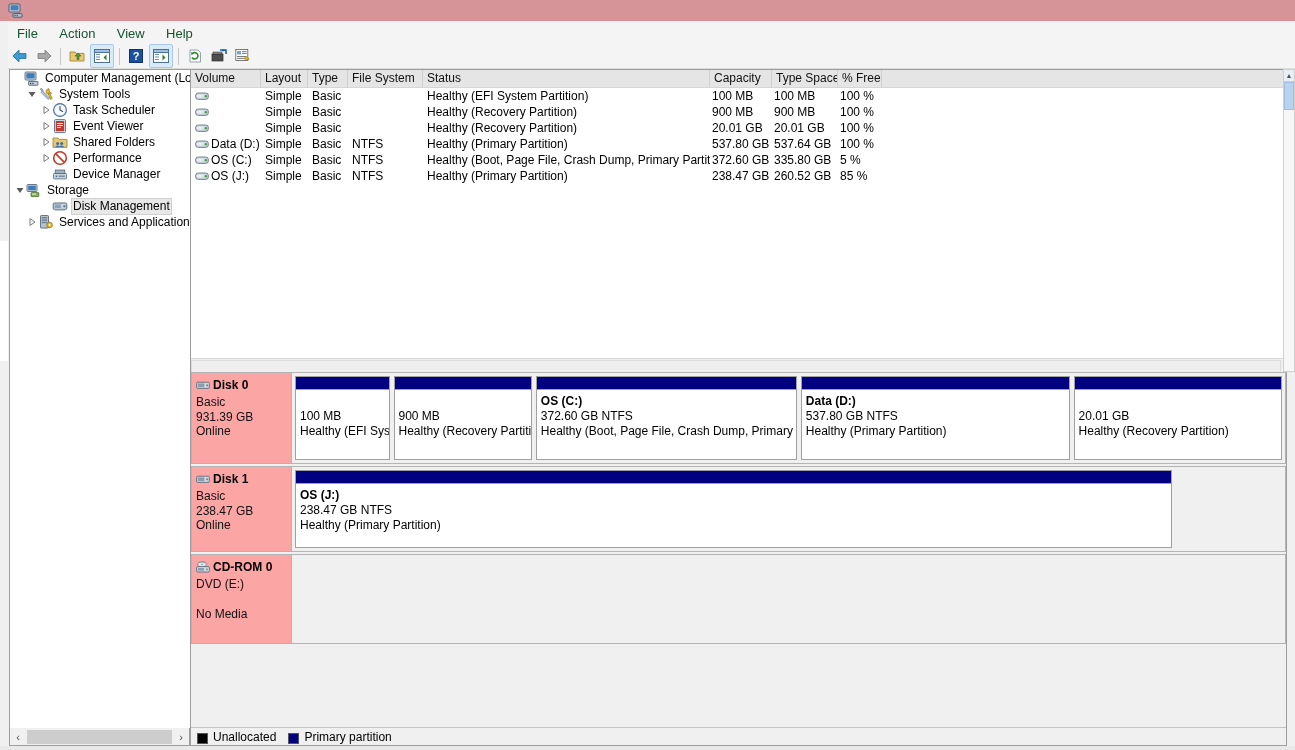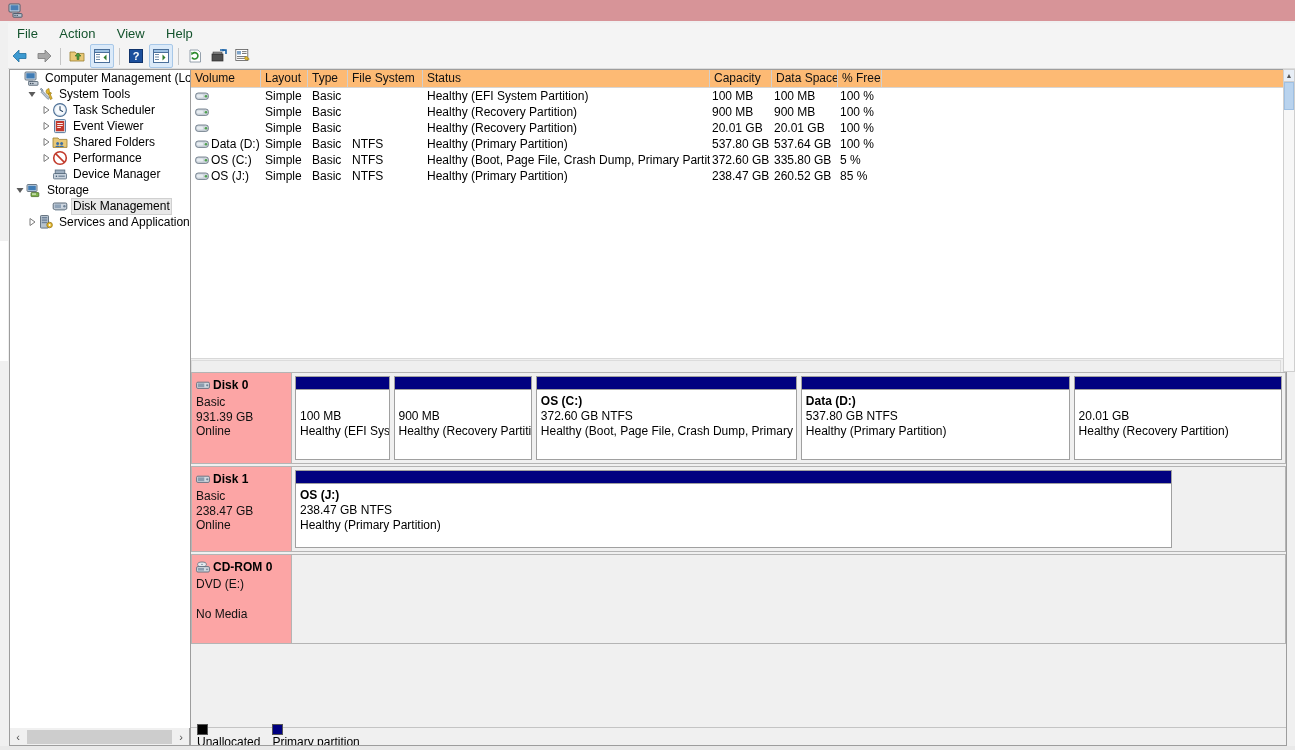--- a/index.html
+++ b/index.html
@@ -73,21 +73,21 @@
 
   
   .right-pane{
     position:absolute;left:190px;top:69px;width:1097px;height:677px;
     background:#fff;border:1px solid #9d9d9d;box-sizing:border-box;
     overflow:hidden;
   }
 
   
   .vol-list{position:absolute;left:0;top:0;width:1095px;height:288px;background:#fff;}
-  .vl-header{height:17px;display:flex;background:#fdba74;border-bottom:1px solid #d6d6d6;}
+  .vl-header{height:17px;display:flex;background:#e5e5e5;border-bottom:1px solid #d6d6d6;}
   .vl-header .th{
     border-right:1px solid #cfcfcf;padding:1px 4px 0 4px;box-sizing:border-box;
     font-size:12px;color:#111;white-space:nowrap;overflow:hidden;
   }
   .vl-rows{position:relative;}
   .vl-row{height:16px;display:flex;white-space:nowrap;font-size:12px;align-items:center;}
   .vl-row .td{box-sizing:border-box;padding:0 4px;overflow:hidden;white-space:nowrap;}
   .vl-row .td.vol{display:flex;align-items:center;padding-left:4px;}
 
   .list-hscroll{
@@ -139,21 +139,21 @@
   .cdrom-body{
     position:absolute;left:100px;top:0;right:0;bottom:0;background:#f0f0f0;
   }
 
   
   .legend{
     position:absolute;left:0;bottom:0;width:1095px;height:18px;
     background:#f0f0f0;border-top:1px solid #c4c4c4;box-sizing:border-box;
     display:flex;align-items:center;padding-left:6px;
   }
-  .legend .lg-item{display:flex;align-items:flex-start;margin-right:12px;font-size:12px;flex-direction:column;}
+  .legend .lg-item{display:flex;align-items:flex-end;margin-right:12px;font-size:12px;}
   .legend .swatch{width:11px;height:11px;margin-right:5px;border:1px solid #555;box-sizing:border-box;}
 
   
   .vscroll{
     position:absolute;left:1283px;top:69px;width:12px;height:303px;
     background:#f7f7f7;border:1px solid #cfcfcf;box-sizing:border-box;
   }
   .vscroll .vs-arrow{
     height:11px;background:#e8eef6;border-bottom:1px solid #cfcfcf;
     display:flex;align-items:center;justify-content:center;font-size:7px;color:#555;
@@ -436,21 +436,21 @@
   <div class="right-pane">
 
     <div class="vol-list">
       <div class="vl-header" id="vl-header">
           <div class="th" style="width: 70px;">Volume</div>
           <div class="th" style="width: 47px;">Layout</div>
           <div class="th" style="width: 40px;">Type</div>
           <div class="th" style="width: 75px;">File System</div>
           <div class="th" style="width: 287px;">Status</div>
           <div class="th" style="width: 62px;">Capacity</div>
-          <div class="th" style="width: 66px;">Data Space</div>
+          <div class="th" style="width: 66px;">Type Space</div>
           <div class="th" style="width: 44px;">% Free</div>
           <div class="th" style="width: 404px;"></div>
         </div>
       <div class="vl-rows" id="vl-rows">
           <div class="vl-row">
             <div class="td vol" style="width: 70px;">
               <span style="display: inline-flex; margin-right: 2px;">
                 <svg width="14" height="11" viewBox="0 0 14 11">
                   <rect x="0.6" y="2" width="12.8" height="6.4" rx="2.6" fill="#cfd6dd" stroke="#5c6b7a" stroke-width="0.8"></rect>
                   <rect x="2" y="3.6" width="6" height="3" rx="1" fill="#e8edf2"></rect>

